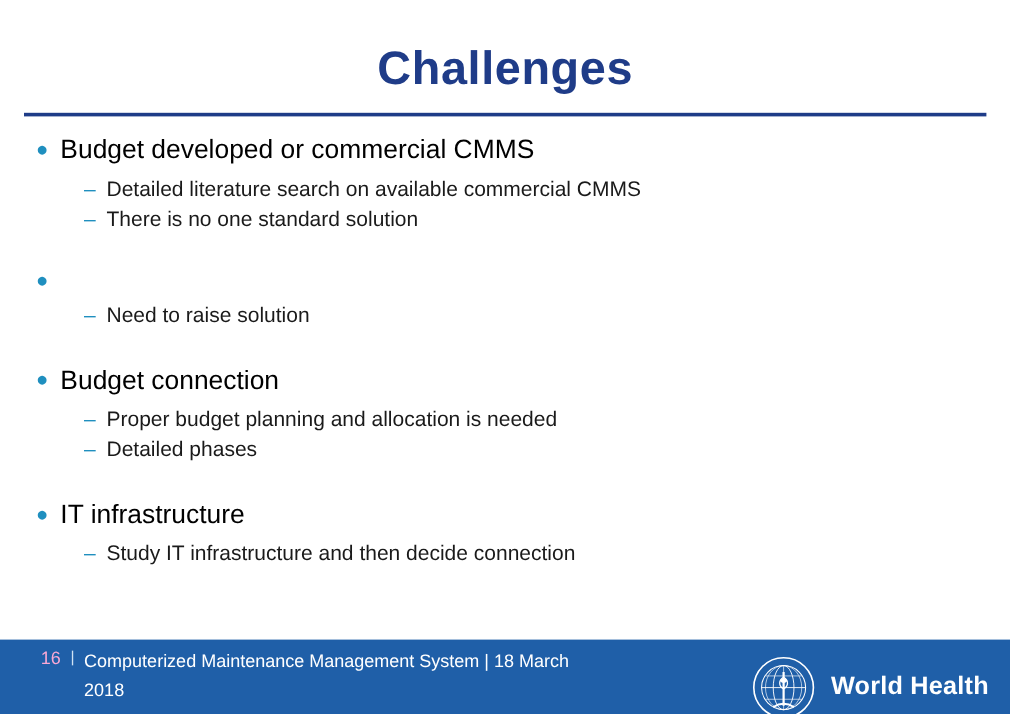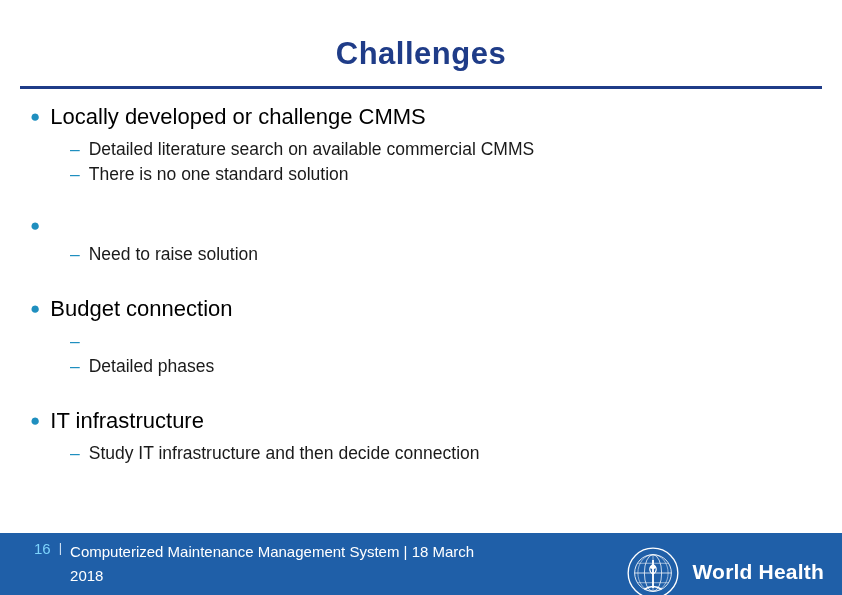--- a/index.html
+++ b/index.html
@@ -16,21 +16,21 @@
   .slide {
     position: relative;
     width: 842px;
     height: 595px;
     background: #ffffff;
     box-sizing: border-box;
   }
   .slide-title {
     text-align: center;
     color: #1F3C88;
-    font-size: 31px;
+    font-size: 39px;
     font-weight: bold;
     letter-spacing: 0.5px;
     padding-top: 36px;
     font-family: "Liberation Sans", sans-serif;
   }
   .title-rule {
     margin: 14px 20px 0 20px;
     height: 3px;
     background: #1F3C88;
   }
@@ -89,21 +89,21 @@
     align-items: center;
   }
   .footer-left {
     display: flex;
     align-items: flex-start;
     color: #ffffff;
     padding-left: 34px;
   }
   .slide-number {
     font-size: 15px;
-    color: #7dd3fc;
+    color: #f9a8d4;
     line-height: 1.1;
     padding-top: 1px;
   }
   .sep {
     color: #cfe2f3;
     margin: 0 8px;
     font-size: 13px;
   }
   .footer-text {
     font-size: 15px;
@@ -139,21 +139,21 @@
 <div class="slide">
 
   <div class="slide-title">Challenges</div>
   <div class="title-rule"></div>
 
   <div class="body-area">
 
     <div class="bullet-group">
       <div class="level1">
         <span class="marker">●</span>
-        <span>Locally developed or challenge CMMS</span>
+        <span>Budget developed or commercial CMMS</span>
       </div>
       <div class="sub-list">
         <div class="level2">
           <span class="dash">–</span>
           <span>Detailed literature search on available commercial CMMS</span>
         </div>
         <div class="level2">
           <span class="dash">–</span>
           <span>There is no one standard solution</span>
         </div>
@@ -177,20 +177,21 @@
     <div class="gap-2"></div>
 
     <div class="bullet-group">
       <div class="level1">
         <span class="marker">●</span>
         <span>Budget connection</span>
       </div>
       <div class="sub-list">
         <div class="level2">
           <span class="dash">–</span>
+          <span>Proper budget planning and allocation is needed</span>
         </div>
         <div class="level2">
           <span class="dash">–</span>
           <span>Detailed phases</span>
         </div>
       </div>
     </div>
 
     <div class="gap-2"></div>
 

